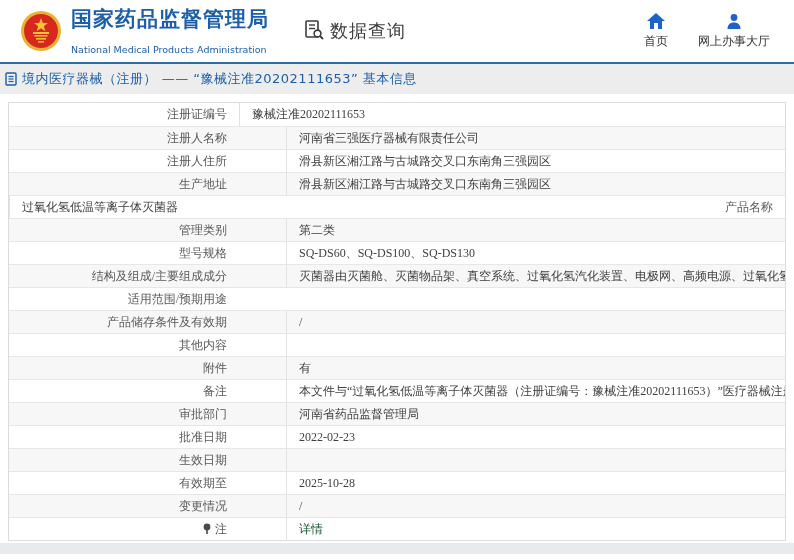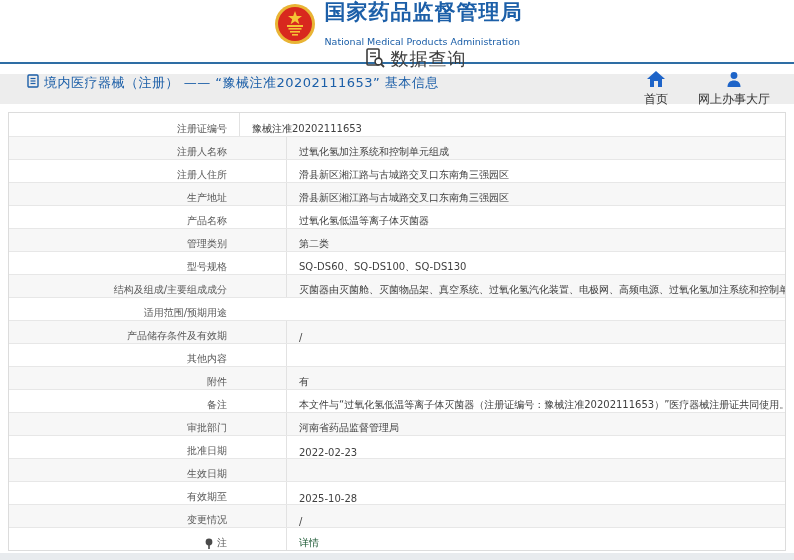--- a/index.html
+++ b/index.html
@@ -1,46 +1,46 @@
 <!DOCTYPE html>
 <html><head>
 <meta charset="utf-8">
 <style>
   * { margin:0; padding:0; box-sizing:border-box; }
   html,body { width:794px; height:560px; overflow:hidden; background:#fff;
     font-family:"DejaVu Sans","Liberation Sans",sans-serif; }
 
   
   .site-header { height:64px; display:flex; align-items:center;
-    padding:0 18px 0 20px; border-bottom:2px solid #2e6da4; background:#fff;flex-direction:column; }
+    padding:0 18px 0 20px; border-bottom:2px solid #2e6da4; background:#fff; }
   .brand { display:flex; align-items:center; cursor:pointer; }
   .emblem { width:42px; height:42px; flex:0 0 auto; }
   .brand-text { margin-left:9px; }
   .brand-title { color:#1c5fa8; font-size:21px; font-weight:bold; letter-spacing:1px; line-height:1.15; }
   .brand-sub { color:#1c5fa8; font-size:9.5px; margin-top:12px; }
   .data-query { display:flex; align-items:flex-start; margin-left:34px; cursor:pointer; }
   .data-query svg { margin-right:5px; }
   .dq-label { font-size:18px; color:#3c3c3c; font-weight:500; letter-spacing:1px; }
   .right-nav { margin-left:auto; display:flex; gap:30px; padding-right:6px;justify-content:center; }
   .nav-item { display:flex; flex-direction:column; align-items:center; gap:4px;
     cursor:pointer; text-decoration:none; }
   .nav-item span { font-size:12px; color:#333; white-space:nowrap; }
 
   
-  .breadcrumb-bar { margin-top:10px; height:30px; background:#ededed;
-    display:flex; padding-left:26px; }
+  .breadcrumb-bar { height:30px; background:#ededed;
+    display:flex; align-items:center; padding-left:4px; }
   .breadcrumb-bar svg { margin-right:4px; flex:0 0 auto; }
   .breadcrumb-text { color:#1c5fa8; font-size:13px; letter-spacing:0.5px; }
 
   
   .info-table { margin:8px 8px 0 8px; border:1px solid #dcdcdc; border-bottom:1px solid #dcdcdc; }
   .row { display:flex; height:23px; align-items:stretch; background:#fff; }
   .row:nth-child(even) { background:#f7f7f7; }
   .row + .row { border-top:1px solid #e7e7e7;gap:47px; }
-  .cell { display:flex; align-items:flex-end; font-size:10px; }
+  .cell { display:flex; align-items:center; font-size:12px;font-family:Liberation Serif, serif; }
   .cell.label { width:230px; justify-content:flex-end; padding-right:12px;
     color:#595959; text-align:right; }
   .cell.value { flex:1; border-left:1px solid #e2e2e2; padding-left:12px;
     color:#3f3f3f; white-space:nowrap; overflow:hidden; }
   .label-icon { display:inline-flex; margin-right:3px; }
   .link { color:#14532d; cursor:pointer; }
 
   .footer-strip { height:11px; margin-top:2px; background:#e8ebee; }
 </style>
 </head>
@@ -109,21 +109,21 @@
     <div class="cell value">
       <span class="row-value-text">豫械注准20202111653</span>
     </div>
   </div>
 
   <div class="row">
     <div class="cell label">
       <span class="row-label-text">注册人名称</span>
     </div>
     <div class="cell value">
-      <span class="row-value-text">过氧化氢加注系统和控制单元组成</span>
+      <span class="row-value-text">河南省三强医疗器械有限责任公司</span>
     </div>
   </div>
 
   <div class="row">
     <div class="cell label">
       <span class="row-label-text">注册人住所</span>
     </div>
     <div class="cell value">
       <span class="row-value-text">滑县新区湘江路与古城路交叉口东南角三强园区</span>
     </div>
@@ -132,25 +132,25 @@
   <div class="row">
     <div class="cell label">
       <span class="row-label-text">生产地址</span>
     </div>
     <div class="cell value">
       <span class="row-value-text">滑县新区湘江路与古城路交叉口东南角三强园区</span>
     </div>
   </div>
 
   <div class="row">
+    <div class="cell value">
+      <span class="row-value-text">过氧化氢低温等离子体灭菌器</span>
+    </div>
     <div class="cell label">
       <span class="row-label-text">产品名称</span>
-    </div>
-    <div class="cell value">
-      <span class="row-value-text">过氧化氢低温等离子体灭菌器</span>
     </div>
   </div>
 
   <div class="row">
     <div class="cell label">
       <span class="row-label-text">管理类别</span>
     </div>
     <div class="cell value">
       <span class="row-value-text">第二类</span>
     </div>

